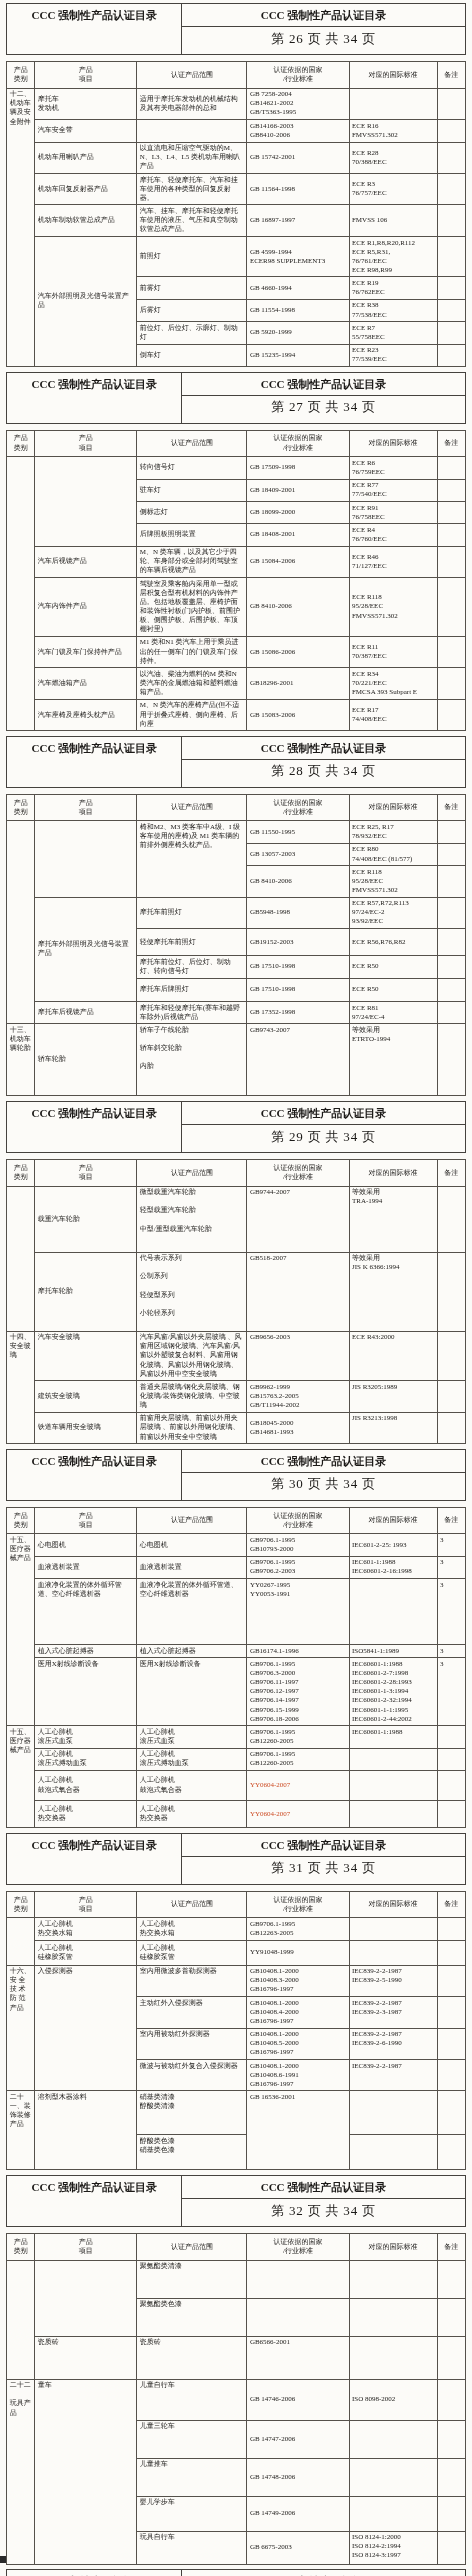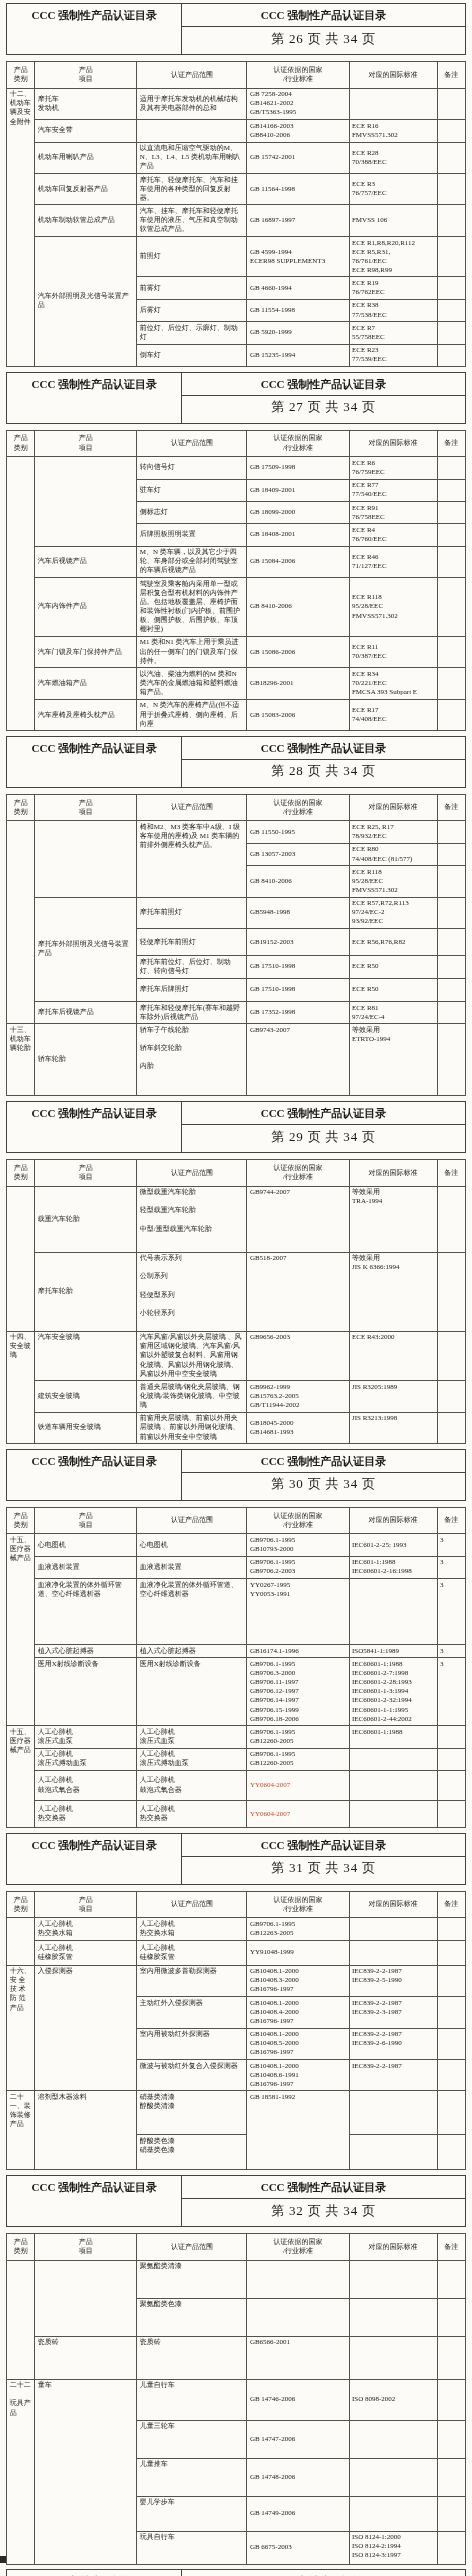--- a/index.html
+++ b/index.html
@@ -666,21 +666,21 @@
 GB10408.6-1991
 GB16796-1997</td>
             <td class="top">IEC839-2-2-1987</td>
             <td></td>
           </tr>
           <tr style="height: 44px;">
             <td rowspan="2" class="top">二十一、装饰装修产品</td>
             <td rowspan="2" class="top">溶剂型木器涂料</td>
             <td class="top">硝基类清漆
 醇酸类清漆</td>
-            <td rowspan="2" class="top">GB 18581-1992</td>
+            <td rowspan="2" class="top">GB 16536-2001</td>
             <td></td>
             <td></td>
           </tr>
           <tr style="height: 35px;">
             <td class="top">醇酸类色漆
 硝基类色漆</td>
             <td></td>
             <td></td>
           </tr>
         </tbody>

